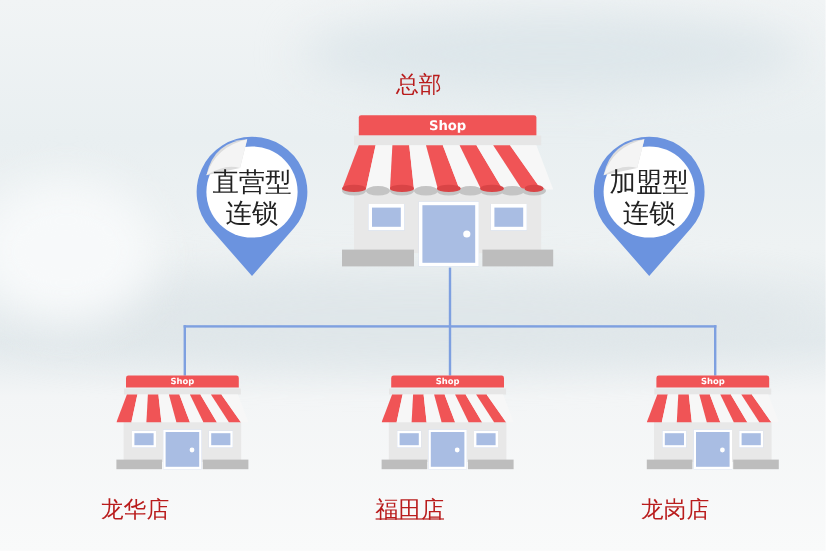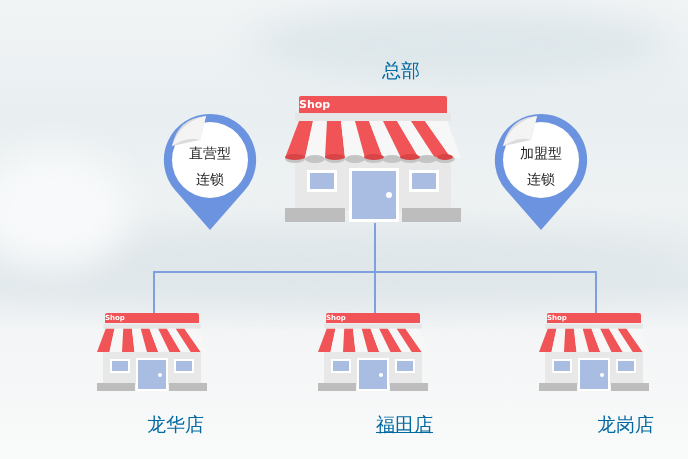--- a/index.html
+++ b/index.html
@@ -1,27 +1,27 @@
 <!DOCTYPE html>
 <html><head>
 <meta charset="utf-8">
 <style>
   html,body{margin:0;padding:0;}
   body{width:688px;height:459px;overflow:hidden;position:relative;
     font-family:"DejaVu Sans","Liberation Sans",sans-serif;
     background:linear-gradient(180deg,#f1f4f5 0%,#e9eff1 25%,#eef2f3 45%,#e3eaed 62%,#f3f5f6 72%,#f9fafa 100%);}
   .bg-blob{position:absolute;border-radius:50%;filter:blur(18px);}
-  .label{position:absolute;color:#0369a1;text-align:right;white-space:nowrap;}
+  .label{position:absolute;color:#b91c1c;text-align:left;white-space:nowrap;}
   .hq-title{left:330px;top:58px;width:90px;font-size:19px;}
   .branch-label{font-size:19px;width:120px;}
   .line{position:absolute;background:#7ea0e0;}
   .pin{position:absolute;width:100px;height:122px;}
-  .pin-text{position:absolute;left:0;width:100px;top:30px;font-size:14px;line-height:26px;color:#222;text-align:center;}
+  .pin-text{position:absolute;left:0;width:100px;top:30px;font-size:22px;line-height:26px;color:#222;text-align:center;}
   .shop{position:absolute;}
-  .shop .sign{position:absolute;background:#f05456;color:#fff;font-weight:bold;text-align:left;border-radius:2px 2px 0 0;}
+  .shop .sign{position:absolute;background:#f05456;color:#fff;font-weight:bold;text-align:center;border-radius:2px 2px 0 0;}
   .shop .body{position:absolute;background:#e8e8e8;}
   .shop .win{position:absolute;background:#a9bde3;border:3px solid #fff;box-sizing:border-box;}
   .shop .door{position:absolute;background:#a9bde3;border:3px solid #fff;box-sizing:border-box;}
   .shop .knob{position:absolute;width:6px;height:6px;border-radius:50%;background:#fff;}
   .shop .base{position:absolute;background:#bdbdbd;}
   .shop .awning{position:absolute;left:0;top:0;}
 </style>
 </head>
 <body>
 

